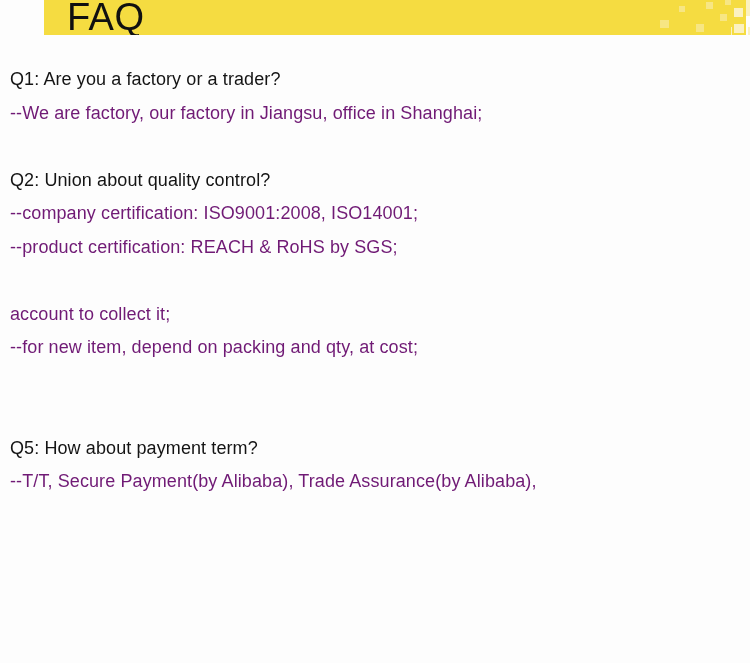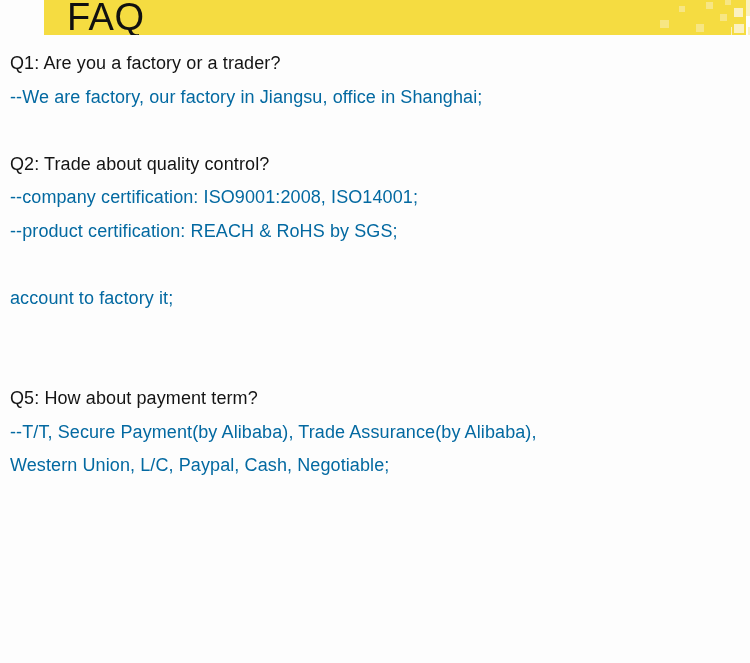--- a/index.html
+++ b/index.html
@@ -69,37 +69,37 @@
     letter-spacing: 0.5px;
     white-space: nowrap;
   }
 
   
   #faq-body {
     position: absolute;
     left: 0;
     top: 35px;
     width: 750px;
-    padding: 0 10px 0 10px;
+    padding: 16px 10px 0 10px;
     box-sizing: border-box;
   }
 
   .faq-line {
     font-family: "Liberation Sans", sans-serif;
     font-size: 18px;
     line-height: 33.5px;
     color: #1b1b1b;
     white-space: pre-wrap;
     letter-spacing: 0.1px;
   }
   .faq-line.question {
     color: #141414;
   }
   .faq-line.answer {
-    color: #0369a1;
+    color: #701a75;
   }
   .faq-line.spacer {
     height: 33.5px;
     line-height: 33.5px;
   }
   .faq-line.first-line {
     padding-top: 12px;
   }
 </style>
 </head>
@@ -134,25 +134,25 @@
         <i style="left: 145px; top: 26px; width: 5px; height: 6px; background: rgb(251, 241, 192);"></i>
         <i style="left: 118px; top: 31px; width: 6px; height: 4px; background: rgb(251, 241, 192);"></i>
       </div>
     <h1 id="faq-title">FAQ</h1>
   </div>
 
   <div id="faq-body">
       <div class="faq-line question first-line">Q1: Are you a factory or a trader?</div>
       <div class="faq-line answer">--We are factory, our factory in Jiangsu, office in Shanghai;</div>
       <div class="faq-line spacer">&nbsp;</div>
-      <div class="faq-line question">Q2: Trade about quality control?</div>
+      <div class="faq-line question">Q2: Union about quality control?</div>
       <div class="faq-line answer">--company certification: ISO9001:2008, ISO14001;</div>
       <div class="faq-line answer">--product certification: REACH &amp; RoHS by SGS;</div>
       <div class="faq-line spacer">&nbsp;</div>
-      <div class="faq-line answer">account to factory it;</div>
+      <div class="faq-line answer">account to collect it;</div>
+      <div class="faq-line answer">--for new item, depend on packing and qty, at cost;</div>
       <div class="faq-line spacer">&nbsp;</div>
       <div class="faq-line spacer">&nbsp;</div>
       <div class="faq-line question">Q5: How about payment term?</div>
       <div class="faq-line answer">--T/T, Secure Payment(by Alibaba), Trade Assurance(by Alibaba),</div>
-      <div class="faq-line answer">Western Union, L/C, Paypal, Cash, Negotiable;</div>
     </div>
 
 </div>
 
 </body></html>

